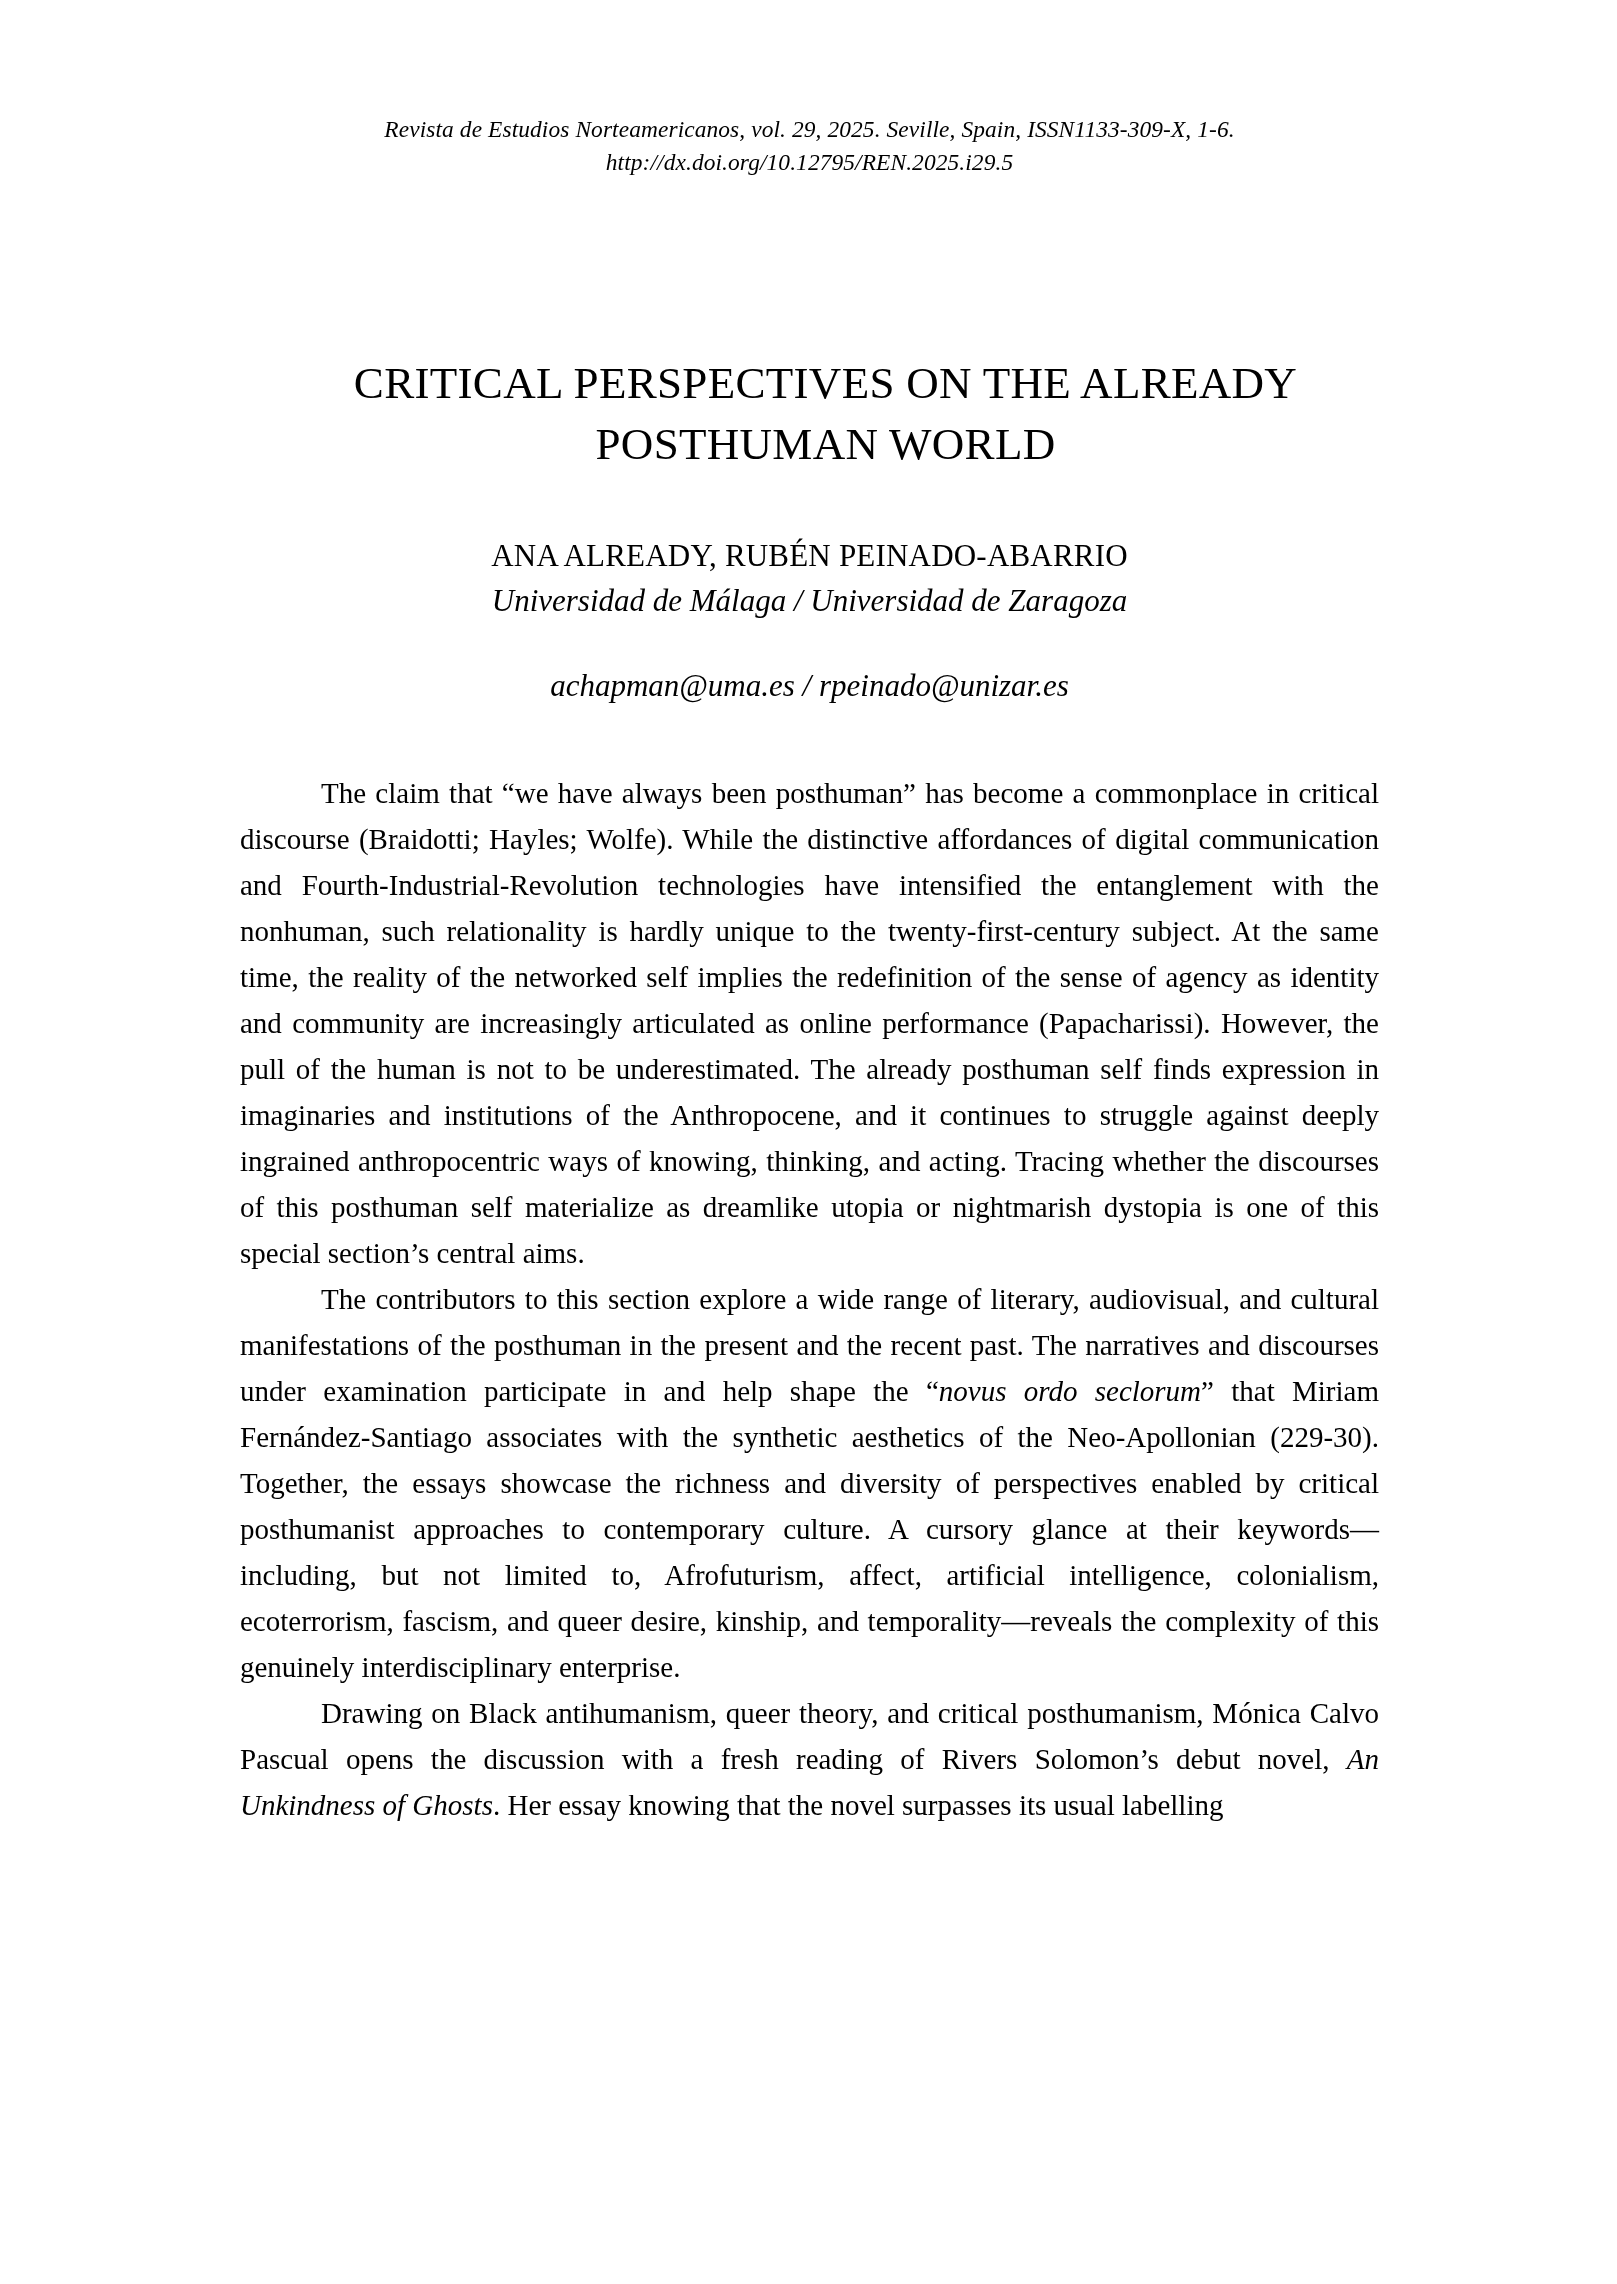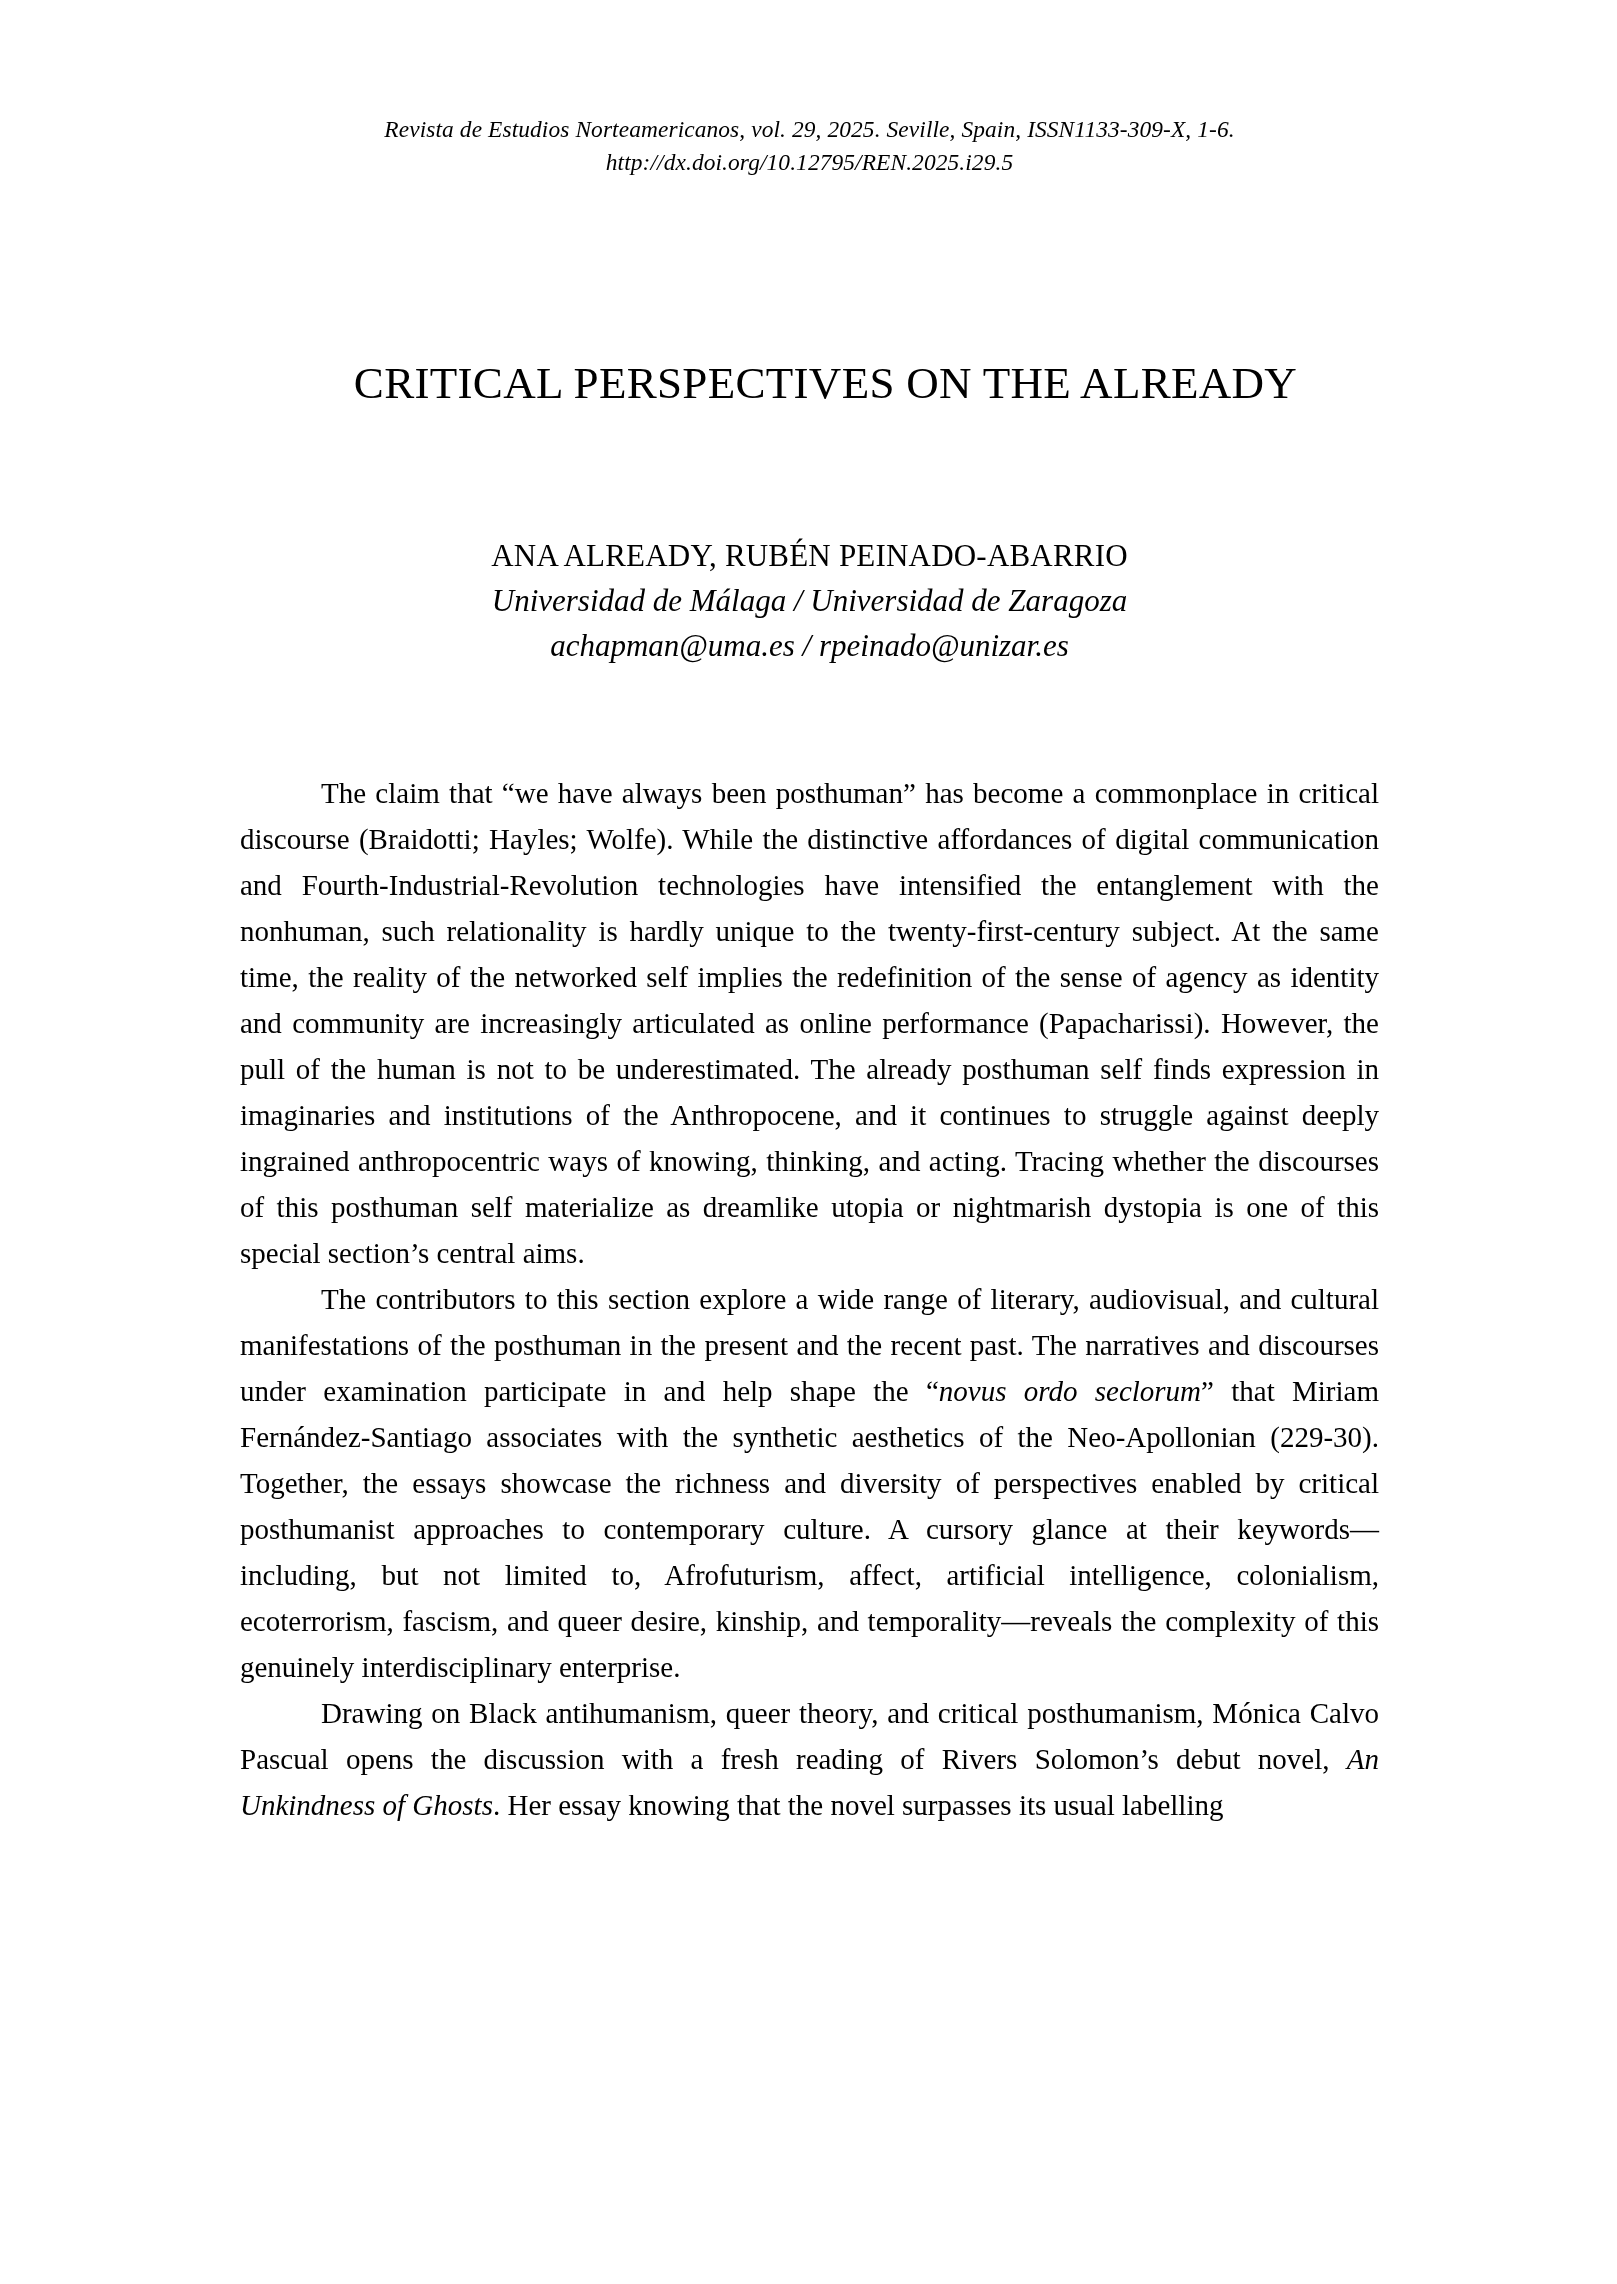--- a/index.html
+++ b/index.html
@@ -70,20 +70,21 @@
   }
   .author-affiliation {
     font-size: 31px;
     line-height: 45px;
     font-style: italic;
   }
   .author-emails {
     font-size: 31px;
     line-height: 45px;
     font-style: italic;
+    margin-top: 40px;
   }
 
   
   .body-text {
     position: absolute;
     left: 240px;
     top: 770px;
     width: 1139px;
   }
   .body-text p {
@@ -103,20 +104,21 @@
 
 <div class="page">
 
   <div class="running-head">
     <span class="line">Revista de Estudios Norteamericanos, vol. 29, 2025. Seville, Spain, ISSN1133-309-X, 1-6.</span>
     <span class="line">http://dx.doi.org/10.12795/REN.2025.i29.5</span>
   </div>
 
   <h1 class="article-title">
     <span class="line">CRITICAL PERSPECTIVES ON THE ALREADY</span>
+    <span class="line">POSTHUMAN WORLD</span>
   </h1>
 
   <div class="author-block">
     <div class="author-names">ANA ALREADY, RUBÉN PEINADO-ABARRIO</div>
     <div class="author-affiliation">Universidad de Málaga / Universidad de Zaragoza</div>
     <div class="author-emails">achapman@uma.es / rpeinado@unizar.es</div>
   </div>
 
   <div class="body-text">
 

